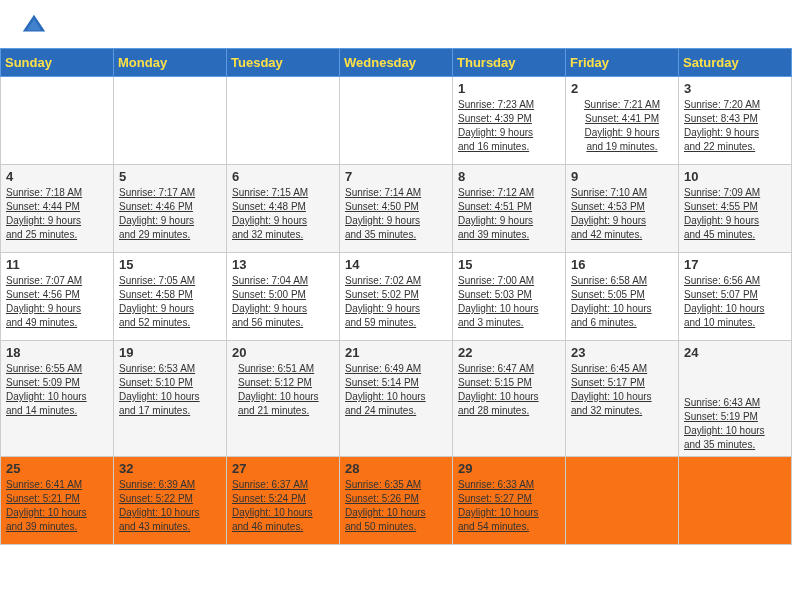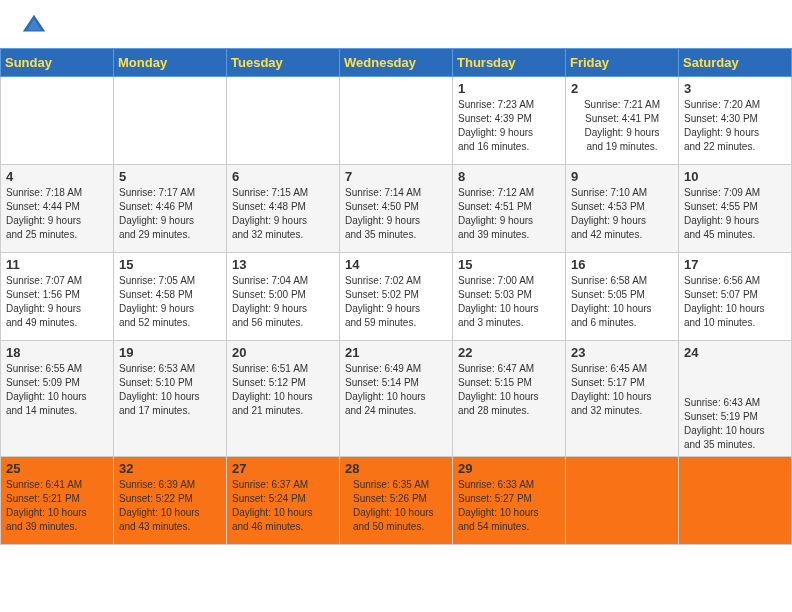--- a/index.html
+++ b/index.html
@@ -83,20 +83,21 @@
     .day-num {
       font-size: 13px;
       font-weight: bold;
       display: block;
       margin-bottom: 2px;
     }
     .day-info {
       font-size: 10px;
       line-height: 1.4;
       color: #333;
+      text-decoration: underline;
     }
     .last-row td {
       background: #f97316;
     }
   </style>
 </head>
 <body>
 
 <div class="header">
   <div class="logo">
@@ -143,21 +144,21 @@
         <td>
           <span class="day-num">2</span>
           <div class="day-info" style="white-space: pre-line; text-align: center;">Sunrise: 7:21 AM
 Sunset: 4:41 PM
 Daylight: 9 hours
 and 19 minutes.</div>
         </td>
         <td>
           <span class="day-num">3</span>
           <div class="day-info" style="white-space: pre-line;">Sunrise: 7:20 AM
-Sunset: 4:30 PM
+Sunset: 8:43 PM
 Daylight: 9 hours
 and 22 minutes.</div>
         </td>
       </tr>
       <tr>
         <td>
           <span class="day-num">4</span>
           <div class="day-info" style="white-space: pre-line;">Sunrise: 7:18 AM
 Sunset: 4:44 PM
 Daylight: 9 hours
@@ -203,21 +204,21 @@
           <div class="day-info" style="white-space: pre-line;">Sunrise: 7:09 AM
 Sunset: 4:55 PM
 Daylight: 9 hours
 and 45 minutes.</div>
         </td>
       </tr>
       <tr>
         <td>
           <span class="day-num">11</span>
           <div class="day-info" style="white-space: pre-line;">Sunrise: 7:07 AM
-Sunset: 1:56 PM
+Sunset: 4:56 PM
 Daylight: 9 hours
 and 49 minutes.</div>
         </td>
         <td>
           <span class="day-num">15</span>
           <div class="day-info" style="white-space: pre-line;">Sunrise: 7:05 AM
 Sunset: 4:58 PM
 Daylight: 9 hours
 and 52 minutes.</div>
         </td>
@@ -267,21 +268,21 @@
         </td>
         <td>
           <span class="day-num">19</span>
           <div class="day-info" style="white-space: pre-line;">Sunrise: 6:53 AM
 Sunset: 5:10 PM
 Daylight: 10 hours
 and 17 minutes.</div>
         </td>
         <td>
           <span class="day-num">20</span>
-          <div class="day-info" style="white-space: pre-line;">Sunrise: 6:51 AM
+          <div class="day-info" style="white-space: pre-line; margin-left: 6px;">Sunrise: 6:51 AM
 Sunset: 5:12 PM
 Daylight: 10 hours
 and 21 minutes.</div>
         </td>
         <td>
           <span class="day-num">21</span>
           <div class="day-info" style="white-space: pre-line;">Sunrise: 6:49 AM
 Sunset: 5:14 PM
 Daylight: 10 hours
 and 24 minutes.</div>
@@ -325,21 +326,21 @@
         </td>
         <td>
           <span class="day-num">27</span>
           <div class="day-info" style="white-space: pre-line;">Sunrise: 6:37 AM
 Sunset: 5:24 PM
 Daylight: 10 hours
 and 46 minutes.</div>
         </td>
         <td>
           <span class="day-num">28</span>
-          <div class="day-info" style="white-space: pre-line; margin-left: 8px;">Sunrise: 6:35 AM
+          <div class="day-info" style="white-space: pre-line;">Sunrise: 6:35 AM
 Sunset: 5:26 PM
 Daylight: 10 hours
 and 50 minutes.</div>
         </td>
         <td>
           <span class="day-num">29</span>
           <div class="day-info" style="white-space: pre-line;">Sunrise: 6:33 AM
 Sunset: 5:27 PM
 Daylight: 10 hours
 and 54 minutes.</div>

